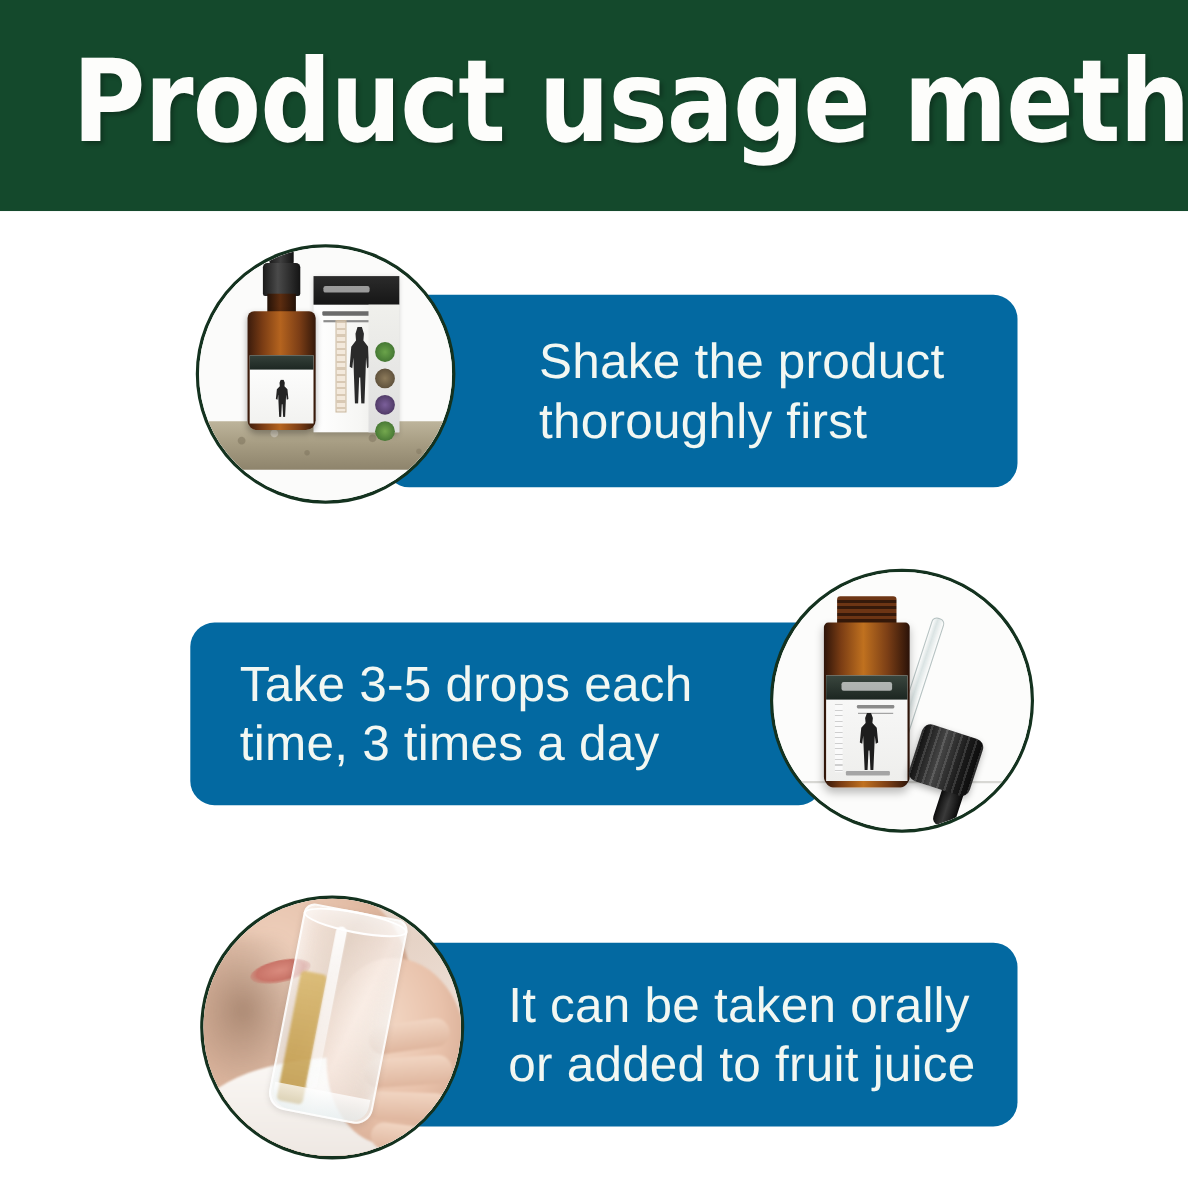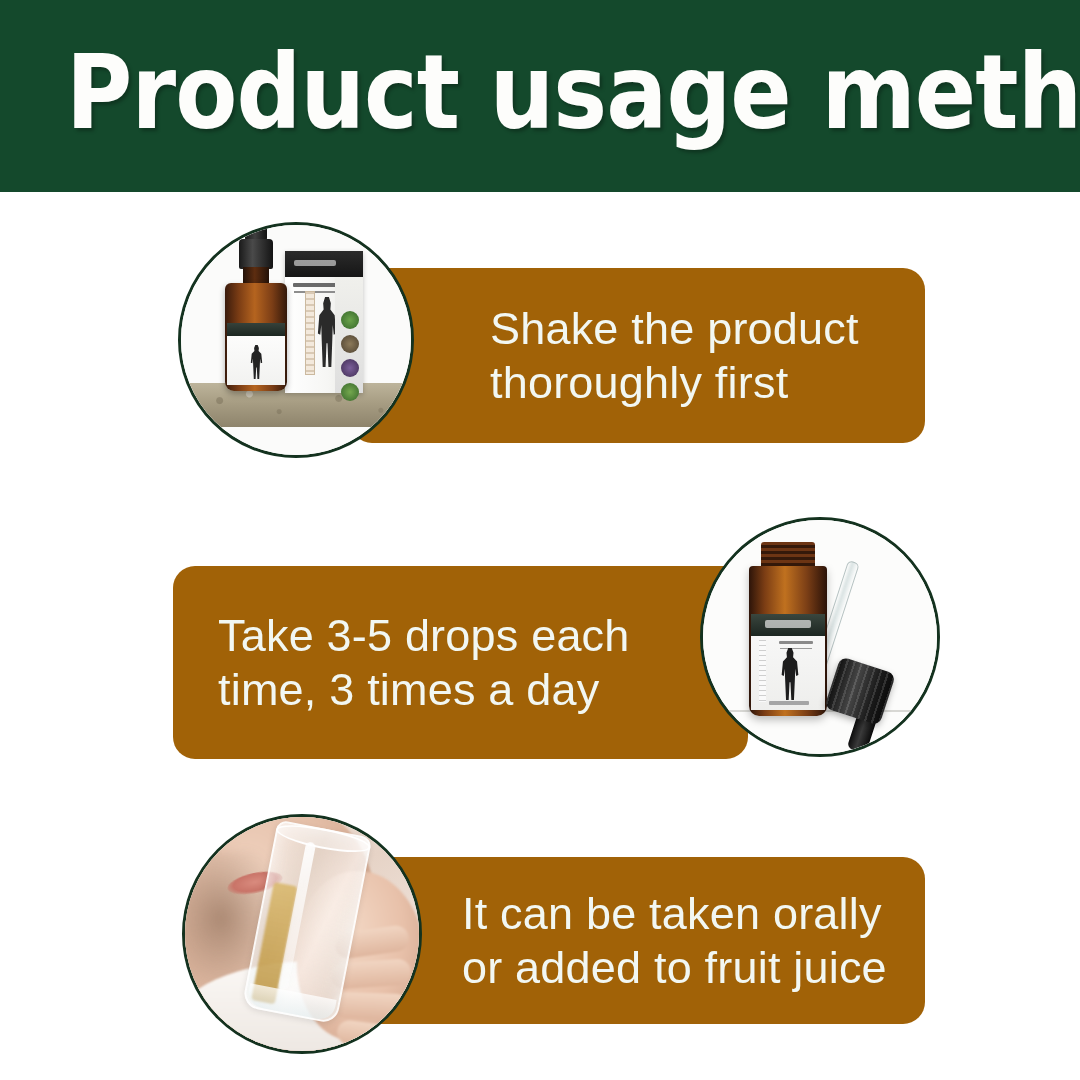--- a/index.html
+++ b/index.html
@@ -48,40 +48,40 @@
     left: 0;
     top: 192px;
     width: 1080px;
     height: 888px;
     background: #ffffff;
   }
 
   
   .panel {
     position: absolute;
-    background: #a16207;
+    background: #0369a1;
     border-radius: 22px;
     display: flex;
     align-items: center;
     box-sizing: border-box;
     z-index: 1;
   }
   .panel-text {
     color: #f2f7f2;
     font-size: 45px;
     line-height: 54px;
     font-weight: 400;
     letter-spacing: 0.2px;
     white-space: pre-line;
   }
 
   .panel-1 { left: 350px; top: 76px;  width: 575px; height: 175px; }
   .panel-1 .panel-text { margin-left: 140px; }
 
-  .panel-2 { left: 173px; top: 374px; width: 575px; height: 193px; }
+  .panel-2 { left: 173px; top: 374px; width: 575px; height: 166px; }
   .panel-2 .panel-text { margin-left: 45px; }
 
   .panel-3 { left: 350px; top: 665px; width: 575px; height: 167px; }
   .panel-3 .panel-text { margin-left: 112px; }
 
   
   .circle {
     position: absolute;
     border-radius: 50%;
     overflow: hidden;

